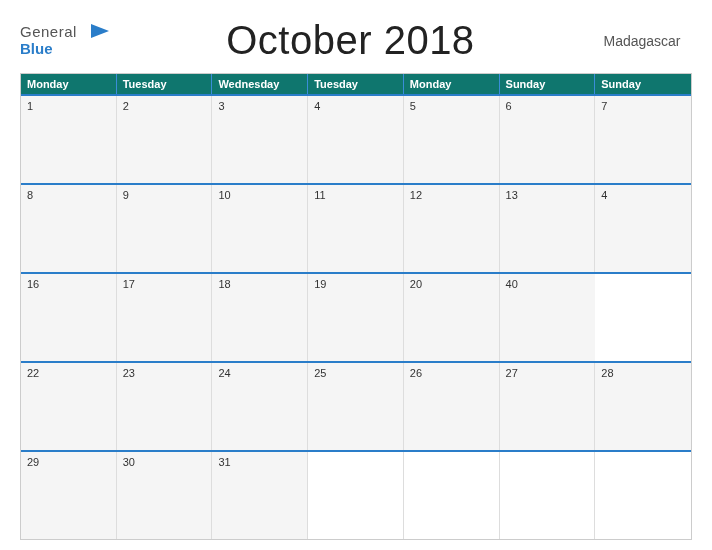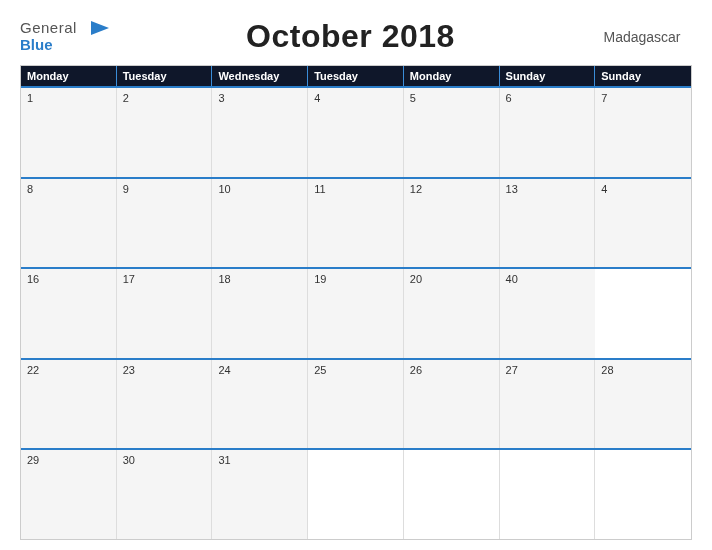--- a/index.html
+++ b/index.html
@@ -36,52 +36,51 @@
       font-weight: normal;
       letter-spacing: 0.5px;
     }
     .logo-blue {
       font-size: 15px;
       color: #2a7dc9;
       font-weight: bold;
     }
     .logo-top {
       display: flex;
-      align-items: center;
       gap: 14px;
     }
     .logo-flag {
       width: 18px;
       height: 14px;
       display: inline-block;
     }
     .month-title {
-      font-size: 32px;
+      font-size: 40px;
       color: #222;
-      font-weight: 700;
+      font-weight: 400;
       letter-spacing: 0.5px;
       text-align: center;
       flex: 1;
     }
     .country-name {
       font-size: 14px;
       color: #555;
       text-align: center;
       min-width: 100px;
     }
     .calendar {
       flex: 1;
       display: flex;
       flex-direction: column;
       border: 1px solid #ccc;
     }
     .days-header {
       display: grid;
       grid-template-columns: repeat(7, 1fr);
-      background: #0f172a;
+      background: #0f766e;
     }
     .day-header {
       color: #fff;
       font-size: 11px;
       font-weight: bold;
       text-align: left;
       padding: 4px 6px;
       border-right: 1px solid #3a8dd9;
     }
     .day-header:last-child {

